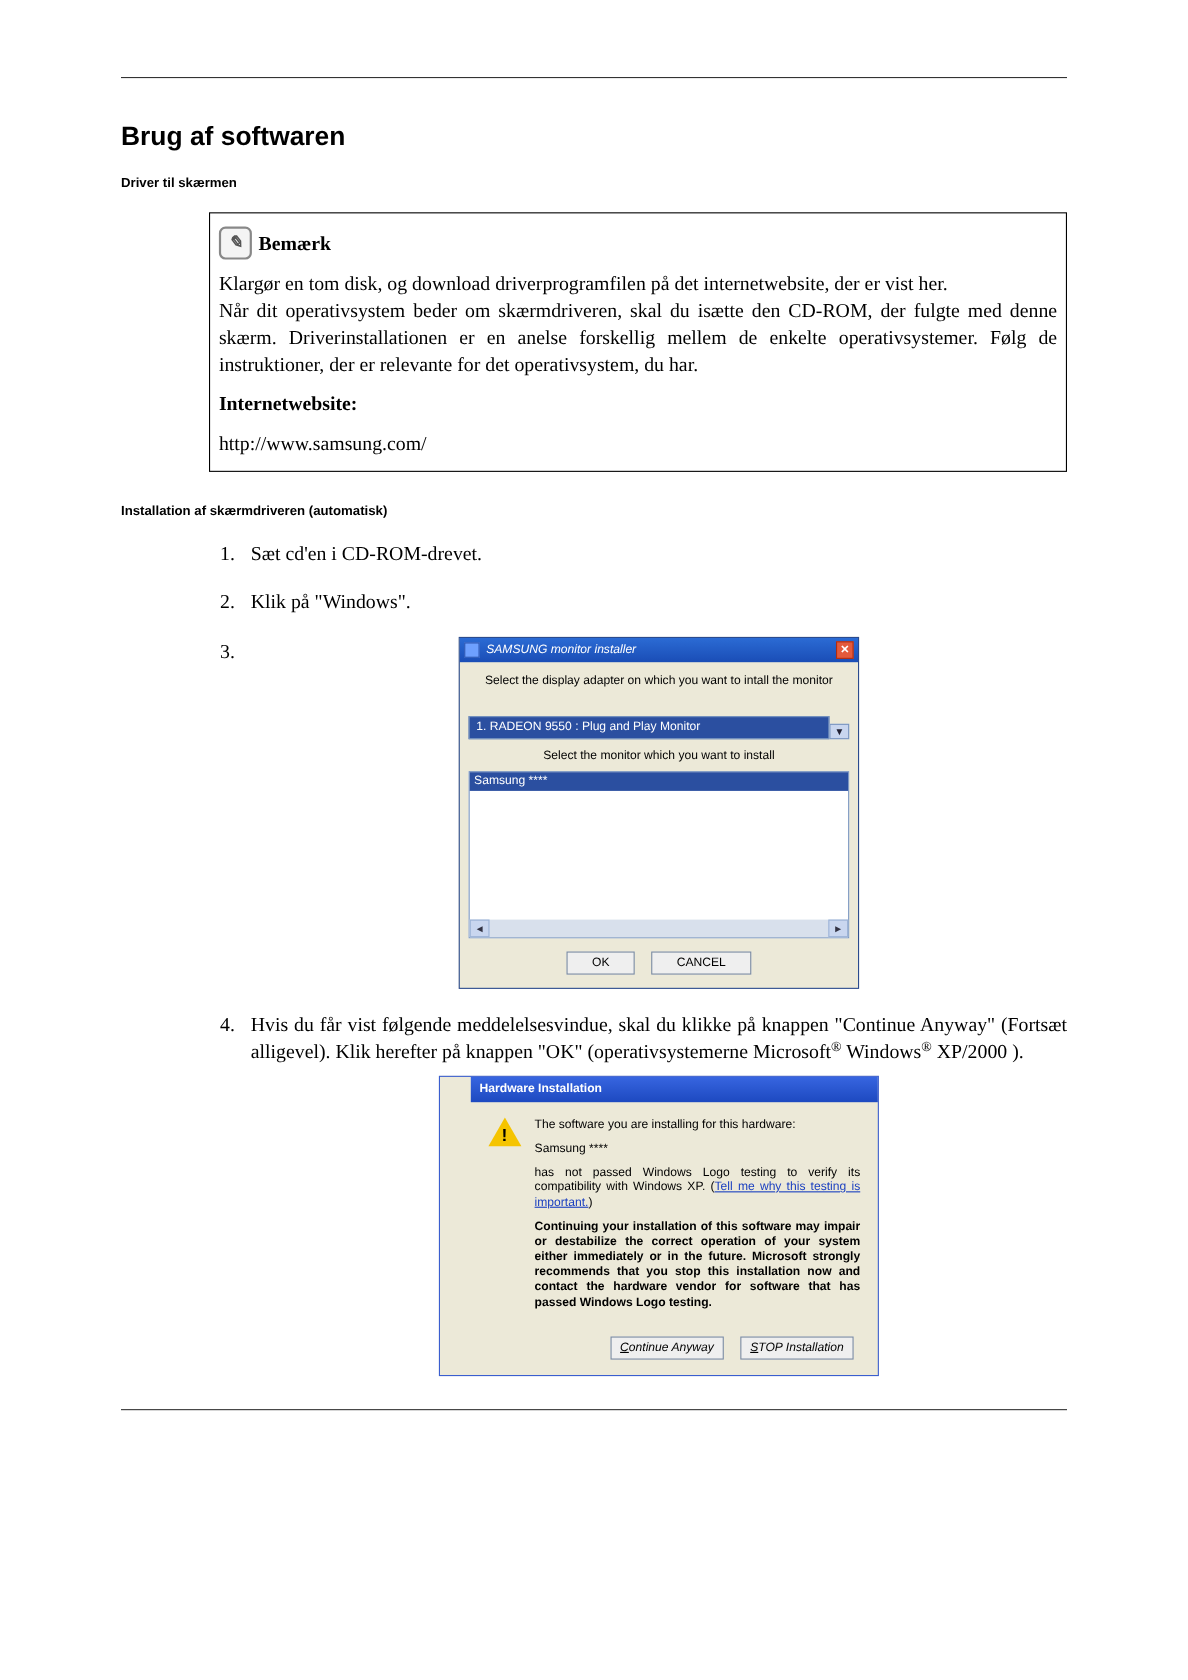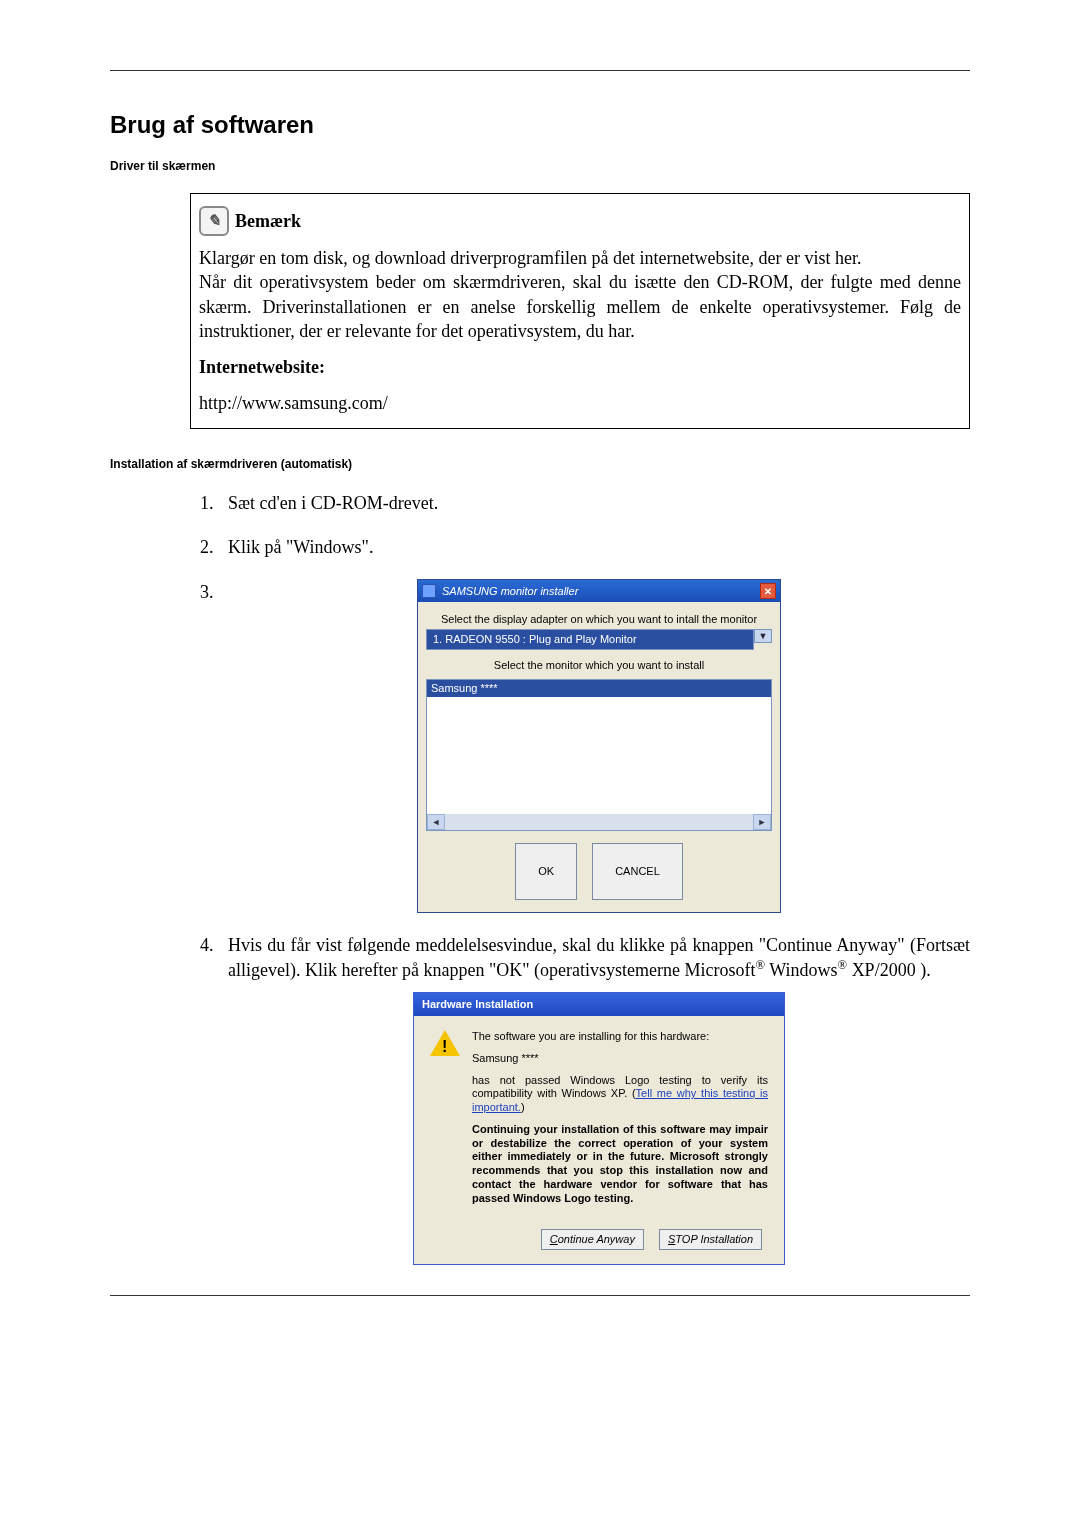--- a/index.html
+++ b/index.html
@@ -84,47 +84,48 @@
     padding:3px 4px;
     display:flex;
     align-items:center;
     justify-content:space-between;
   }
   .close-btn {
     width:14px;height:14px;background:#e45a3c;border:1px solid #b02c10;display:inline-flex;align-items:center;justify-content:center;color:#fff;font-size:10px;font-weight:bold;
   }
   .installer-body { padding:10px 8px 12px 8px; text-align:center;}
   .dropdown {
-    display:flex;align-items:flex-start;margin-top:2px;
+    display:flex;align-items:flex-end;margin-top:24px;
   }
   .dropdown .sel {
     flex:1;background:#2b4fa0;color:#fff;text-align:left;padding:2px 6px;border:1px solid #7a96c0;
   }
   .dropdown .arrow {
     width:16px;background:#c9d6ef;border:1px solid #7a96c0;display:flex;align-items:center;justify-content:center;color:#223;font-size:9px;
   }
   .listbox {
     margin-top:6px;border:1px solid #7a96c0;background:#fff;height:150px;text-align:left;position:relative;
   }
   .listbox .selitem { background:#2b4fa0;color:#fff;padding:1px 4px; }
   .listbox .hscroll {
     position:absolute;left:0;right:0;bottom:0;height:16px;background:#d8e0ec;display:flex;justify-content:space-between;
   }
   .hscroll span{width:16px;background:#c9d6ef;border:1px solid #9db3d6;display:flex;align-items:center;justify-content:center;font-size:9px;color:#334;}
   .winbtn {
-    display:inline-block;padding:20px 22px;border:1px solid #7a8aa0;background:#efefef;font-family:Tahoma,Arial,sans-serif;font-size:11px;margin:0 6px;
+    display:inline-block;padding:2px 22px;border:1px solid #7a8aa0;background:#efefef;font-family:Tahoma,Arial,sans-serif;font-size:11px;margin:0 6px;
   }
   .btnrow{margin-top:12px;}
   .hw-window {
     width: 370px;
     margin: 10px auto 10px auto;
     border:1px solid #3a5ecf;
     font-family:Tahoma,Arial,sans-serif;
     font-size:11px;
     background:#ece9d8;
+    padding-left:28px;
   }
   .hw-title{background:linear-gradient(#3765e0,#1d49c0);color:#fff;font-weight:bold;padding:4px 8px;}
   .hw-body{padding:14px 16px 14px 16px;}
   .hw-flex{display:flex;gap:12px;}
   .warn-icon{width:30px;height:30px;flex:none;}
   .warn-triangle{width:0;height:0;border-left:15px solid transparent;border-right:15px solid transparent;border-bottom:26px solid #f5c400;position:relative;}
   .warn-triangle::after{content:"!";position:absolute;left:-3px;top:6px;font-weight:bold;color:#000;font-size:16px;font-family:Arial;}
   .hw-text p{margin:0 0 8px 0;line-height:1.25;}
   .hw-text a{color:#1a3fc0;text-decoration:underline;}
   .hw-btnrow{text-align:right;margin-top:16px;}

